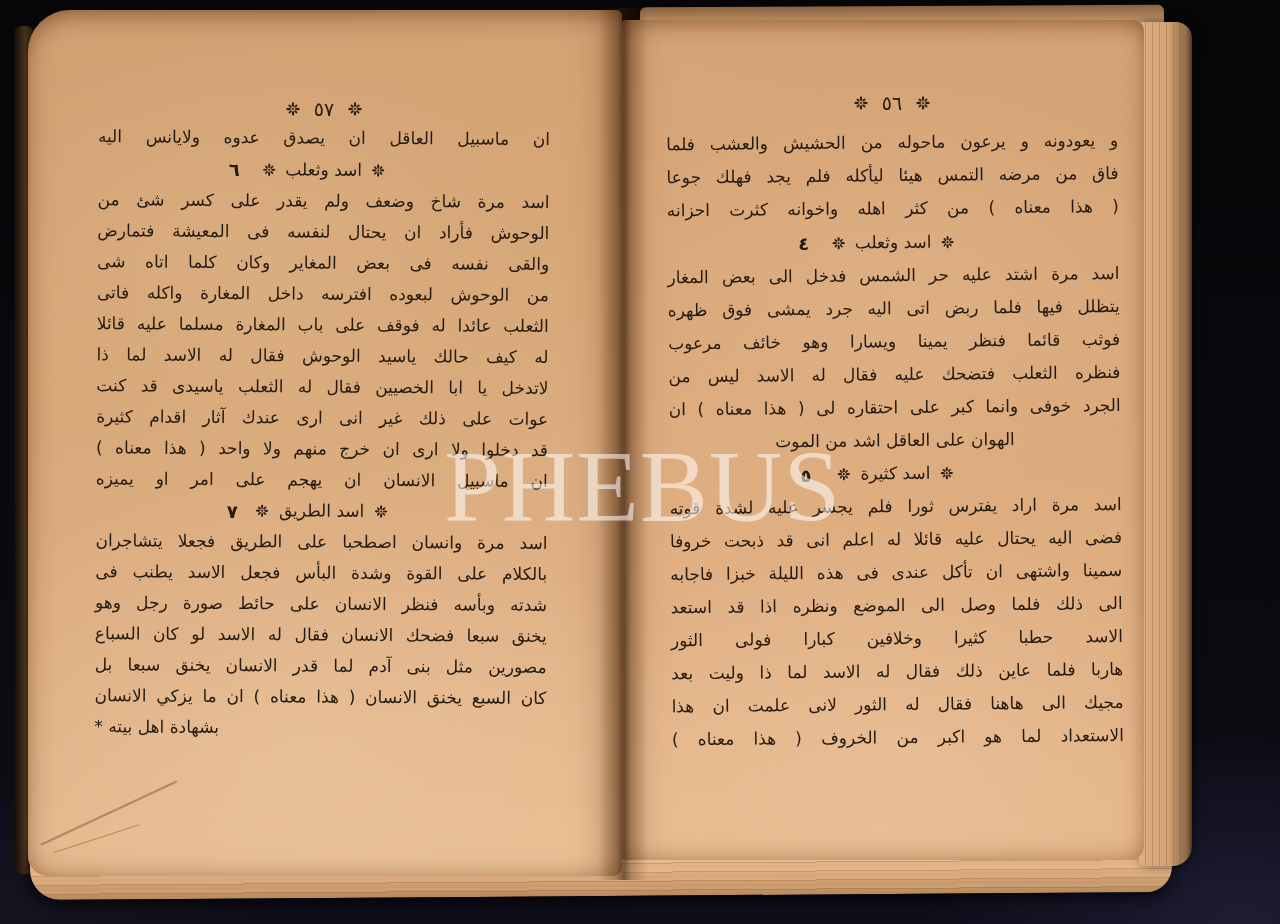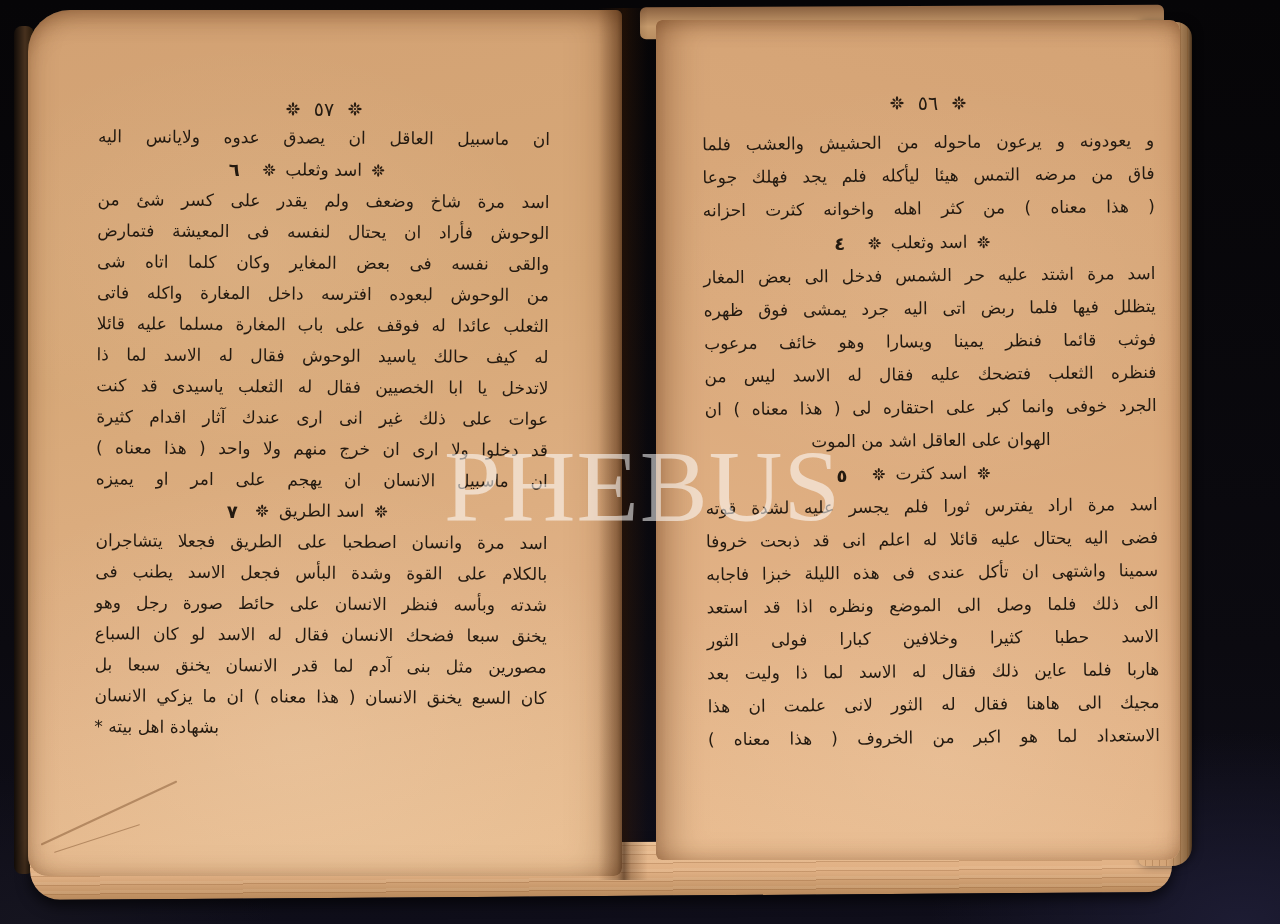--- a/index.html
+++ b/index.html
@@ -37,21 +37,21 @@
     background:
       radial-gradient(420px 300px at 38% 28%, rgba(255,236,208,.10), rgba(255,236,208,0) 70%),
       radial-gradient(520px 400px at 45% 85%, rgba(255,241,217,.16), rgba(255,241,217,0) 70%),
       linear-gradient(168deg,#d2a173 0%,#d7a878 38%,#dfb084 68%,#eac094 100%);
     box-shadow:
       inset -28px 0 40px -18px rgba(95,50,18,.52),
       inset 0 16px 26px -14px rgba(90,48,18,.55),
       inset 18px 0 30px -20px rgba(95,50,18,.38),
       inset 0 -10px 22px -14px rgba(120,70,30,.35);}
   .page-right{
-    left:656px;top:20px;width:524px;height:840px;
+    left:620px;top:20px;width:524px;height:840px;
     border-radius:6px 10px 14px 6px;
     background:
       radial-gradient(420px 300px at 55% 32%, rgba(255,238,212,.10), rgba(255,238,212,0) 70%),
       radial-gradient(460px 340px at 55% 88%, rgba(255,241,217,.14), rgba(255,241,217,0) 70%),
       linear-gradient(192deg,#d4a375 0%,#daa97b 40%,#e2b286 75%,#e9bc90 100%);
     box-shadow:
       inset 26px 0 38px -18px rgba(95,50,18,.5),
       inset 0 14px 22px -12px rgba(90,48,18,.48),
       inset -14px 0 26px -16px rgba(110,60,25,.4),
       inset 0 -12px 22px -14px rgba(120,70,30,.3);}
@@ -321,21 +321,21 @@
                   <ellipse cx="16.2" cy="10" rx="3.4" ry="1.7"></ellipse>
                   <g transform="rotate(45 10 10)">
                     <ellipse cx="10" cy="4.2" rx="1.4" ry="2.9"></ellipse>
                     <ellipse cx="10" cy="15.8" rx="1.4" ry="2.9"></ellipse>
                     <ellipse cx="4.2" cy="10" rx="2.9" ry="1.4"></ellipse>
                     <ellipse cx="15.8" cy="10" rx="2.9" ry="1.4"></ellipse>
                   </g>
                 </g>
               </svg>
             </span>
-            <span class="h-title">اسد كثرت</span>
+            <span class="h-title">اسد كثيرة</span>
             <span class="fleuron">
               <svg width="13" height="13" viewBox="0 0 20 20" aria-hidden="true">
                 <g fill="currentColor">
                   <circle cx="10" cy="10" r="1.6"></circle>
                   <ellipse cx="10" cy="3.8" rx="1.7" ry="3.4"></ellipse>
                   <ellipse cx="10" cy="16.2" rx="1.7" ry="3.4"></ellipse>
                   <ellipse cx="3.8" cy="10" rx="3.4" ry="1.7"></ellipse>
                   <ellipse cx="16.2" cy="10" rx="3.4" ry="1.7"></ellipse>
                   <g transform="rotate(45 10 10)">
                     <ellipse cx="10" cy="4.2" rx="1.4" ry="2.9"></ellipse>

